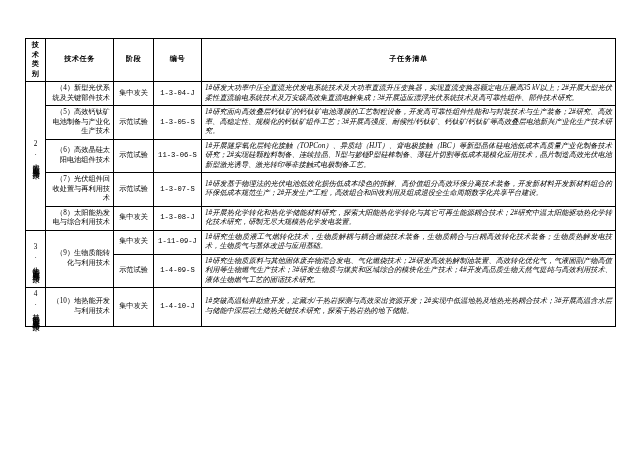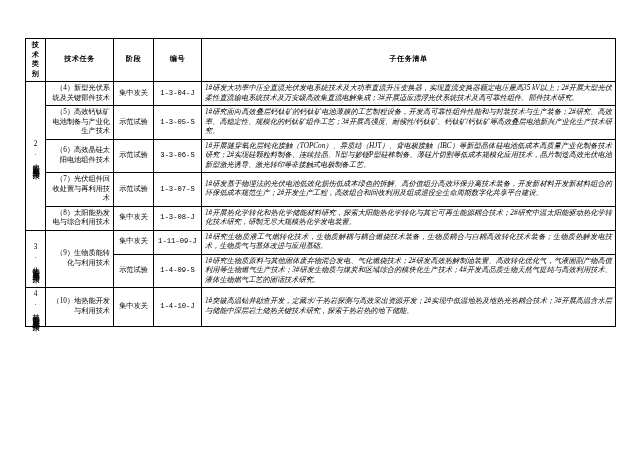--- a/index.html
+++ b/index.html
@@ -116,21 +116,21 @@
       </tr>
       <tr>
         <td class="task-cell">（5）高效钙钛矿电池制备与产业化生产技术</td>
         <td class="stage-cell">示范试验</td>
         <td class="code-cell">1-3-05-S</td>
         <td class="desc-cell">1#研究面向高效叠层钙钛矿的钙钛矿电池薄膜的工艺制程设备，开发高可靠性组件性能和与封装技术与生产装备；2#研究、高效率、高稳定性、规模化的钙钛矿组件工艺；3#开展高强度、耐候性/钙钛矿、钙钛矿/钙钛矿等高效叠层电池新兴产业化生产技术研究。</td>
       </tr>
       <tr>
         <td class="task-cell">（6）高效晶硅太阳电池组件技术</td>
         <td class="stage-cell">示范试验</td>
-        <td class="code-cell">3-3-06-S</td>
+        <td class="code-cell">11-3-06-S</td>
         <td class="desc-cell">1#开展隧穿氧化层钝化接触（TOPCon）、异质结（HJT）、背电极接触（IBC）等新型晶体硅电池低成本高质量产业化制备技术研究；2#实现硅颗粒料制备、连续拉晶、N型与掺锂P型硅棒制备、薄硅片切割等低成本规模化应用技术，晶片制造高效光伏电池新型激光诱导、激光转印等非接触式电极制备工艺。</td>
       </tr>
       <tr>
         <td class="task-cell">（7）光伏组件回收处置与再利用技术</td>
         <td class="stage-cell">示范试验</td>
         <td class="code-cell">1-3-07-S</td>
         <td class="desc-cell">1#研发基于物理法的光伏电池低效化损伤低成本绿色的拆解、高价值组分高效环保分离技术装备，开发新材料开发新材料组合的环保低成本规范生产；2#开发生产工程，高效组合和回收利用及组成退役全生命周期数字化共享平台建设。</td>
       </tr>
       <tr>
         <td class="task-cell">（8）太阳能热发电与综合利用技术</td>

